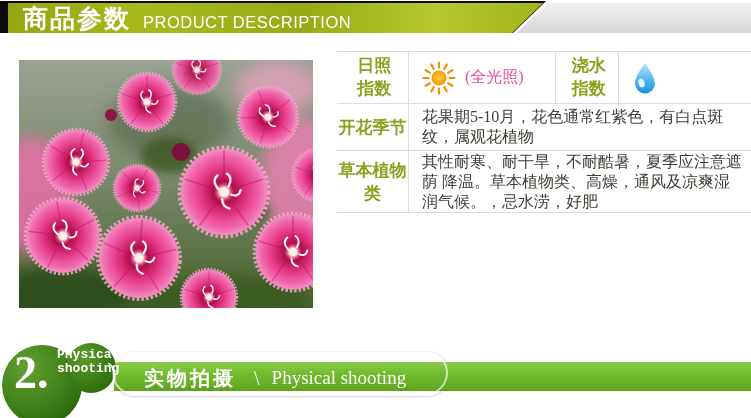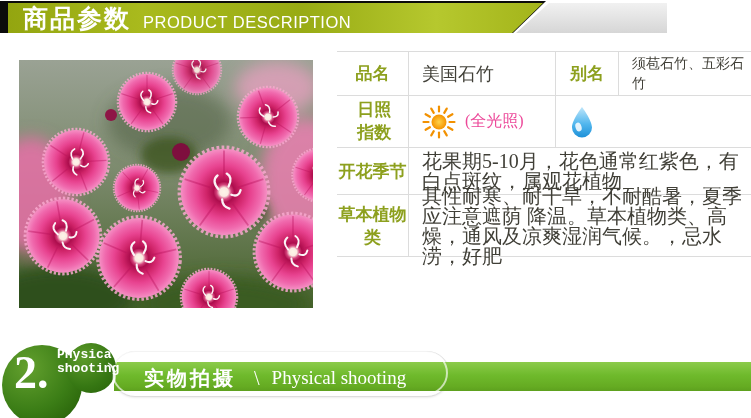--- a/index.html
+++ b/index.html
@@ -1,20 +1,20 @@
 <!DOCTYPE html>
 <html><head>
 <meta charset="utf-8">
 <style>
   html,body{margin:0;padding:0;background:#fff;}
   .page{position:relative;width:751px;height:418px;background:#fff;overflow:hidden;
         font-family:"Liberation Sans",sans-serif;}
 
   
-  .hdr{position:absolute;left:0;top:0;width:667px;height:40px;}
+  .hdr{position:absolute;left:0;top:0;width:751px;height:40px;}
   .hdr-black{position:absolute;left:0;top:1px;width:546px;height:32px;background:#0b0b0b;
              clip-path:polygon(0 0,100% 0,calc(100% - 33px) 100%,0 100%);}
   .hdr-green{position:absolute;left:8px;top:3px;width:535px;height:30px;box-sizing:border-box;
              background:linear-gradient(90deg,#93a510,#a9ba1d 25%,#98ab14 55%,#b6c82e 80%,#a3b41a);
              clip-path:polygon(0 0,100% 0,calc(100% - 31px) 100%,0 100%);
              display:flex;align-items:center;padding-left:15px;}
   .hdr-cn{color:#fff;font-size:25px;font-weight:bold;letter-spacing:2px;}
   .hdr-en{color:#fff;font-size:16.5px;letter-spacing:.5px;margin-left:12px;margin-top:8px;text-align:center;}
   .hdr-gray{position:absolute;left:516px;top:3px;right:0;height:30px;
             background:linear-gradient(180deg,#f1f1f1,#d6d6d6);
@@ -31,21 +31,21 @@
   .r1{height:44px}.r2{height:36px}.r3{height:52px}.r4{height:47px}.r5{height:39px}.r6{height:62px}
   .t-lbl{width:71px;display:flex;align-items:center;justify-content:center;
          color:#8da01e;font-weight:bold;font-size:17px;text-align:center;}
   .t-lbl.narrow span{display:inline-block;width:2.2em;line-height:1.35;text-align:right;}
   .t-val{border-left:1px solid #dcdcdc;display:flex;align-items:center;
          padding-left:13px;box-sizing:border-box;
          font-family:"Liberation Serif",serif;}
   .t-val1{width:147px;font-size:18px;}
   .t-lbl2{width:62px;border-left:1px solid #dcdcdc;}
   .t-val2{flex:1;font-size:14px;line-height:1.4;padding-right:4px;}
-  .t-valwide{flex:1;font-size:20px;line-height:20px;padding-right:8px;}
+  .t-valwide{flex:1;font-size:16px;line-height:20px;padding-right:8px;}
   .v17{font-size:17px;}
   .sun-caption{font-size:16px;margin-left:9px;color:#ec4899;}
   .icon-sun,.icon-drop{flex:0 0 auto;}
 
   
   .footer{position:absolute;left:0;top:340px;width:751px;height:78px;}
   .capsule-base{position:absolute;left:112px;top:11px;width:336px;height:44px;border-radius:23px;
                 background:#fff;border:1px solid #ddd;
                 box-shadow:inset 0 0 0 3px #fff,0 1px 2px rgba(0,0,0,.08);z-index:1;}
   .green-bar{position:absolute;left:114px;top:22px;right:0;height:29px;z-index:2;
@@ -150,34 +150,20 @@
       <use href="#fl" transform="translate(44,176) scale(0.78) rotate(-10)"></use>
       <use href="#fl" transform="translate(205,132) scale(0.92)"></use>
       <use href="#fl" transform="translate(274,192) scale(0.80)"></use>
       <use href="#fl" transform="translate(120,198) scale(0.85) rotate(5)"></use>
       <use href="#fl" transform="translate(190,237) scale(0.58)"></use>
     </svg>
   </div>
 
   <div class="spec">
 
-    <div class="t-row r1">
-      <div class="t-lbl">
-          <span>品名</span>
-        </div>
-      <div class="t-val t-val1">
-          <span>美国石竹</span>
-        </div>
-      <div class="t-lbl t-lbl2">
-          <span>别名</span>
-        </div>
-      <div class="t-val t-val2">
-          <span>须苞石竹、五彩石竹</span>
-        </div>
-    </div>
 
 
     <div class="t-row r3">
       <div class="t-lbl narrow">
           <span>日照指数</span>
         </div>
       <div class="t-val t-val1">
         <svg class="icon-sun" width="34" height="34" viewBox="0 0 34 34">
           <defs>
             <radialGradient id="sunG">
@@ -220,20 +206,23 @@
                 <line x1="17" y1="1.5" x2="17" y2="6.5"></line>
               </g>
             <g transform="rotate(330 17 17)">
                 <line x1="17" y1="1.5" x2="17" y2="6.5"></line>
               </g>
           </g>
           <circle cx="17" cy="17" r="7.5" fill="url(#sunG)"></circle>
         </svg>
         <span class="sun-caption">(全光照)</span>
       </div>
+      <div class="t-lbl t-lbl2 narrow">
+          <span>浇水指数</span>
+        </div>
       <div class="t-val t-val2">
         <svg class="icon-drop" width="26" height="34" viewBox="0 0 26 34">
           <defs>
             <linearGradient id="dropG" x1="0" y1="0" x2="0" y2="1">
               <stop offset="0" stop-color="#bfe6fa"></stop>
                 <stop offset="0.55" stop-color="#52b7ee"></stop>
                 <stop offset="1" stop-color="#1d90d8"></stop>
             </linearGradient>
           </defs>
           <path d="M13 2 C13 2 3 15 3 22.5 a10 10 0 0 0 20 0 C23 15 13 2 13 2 Z" fill="url(#dropG)"></path>

